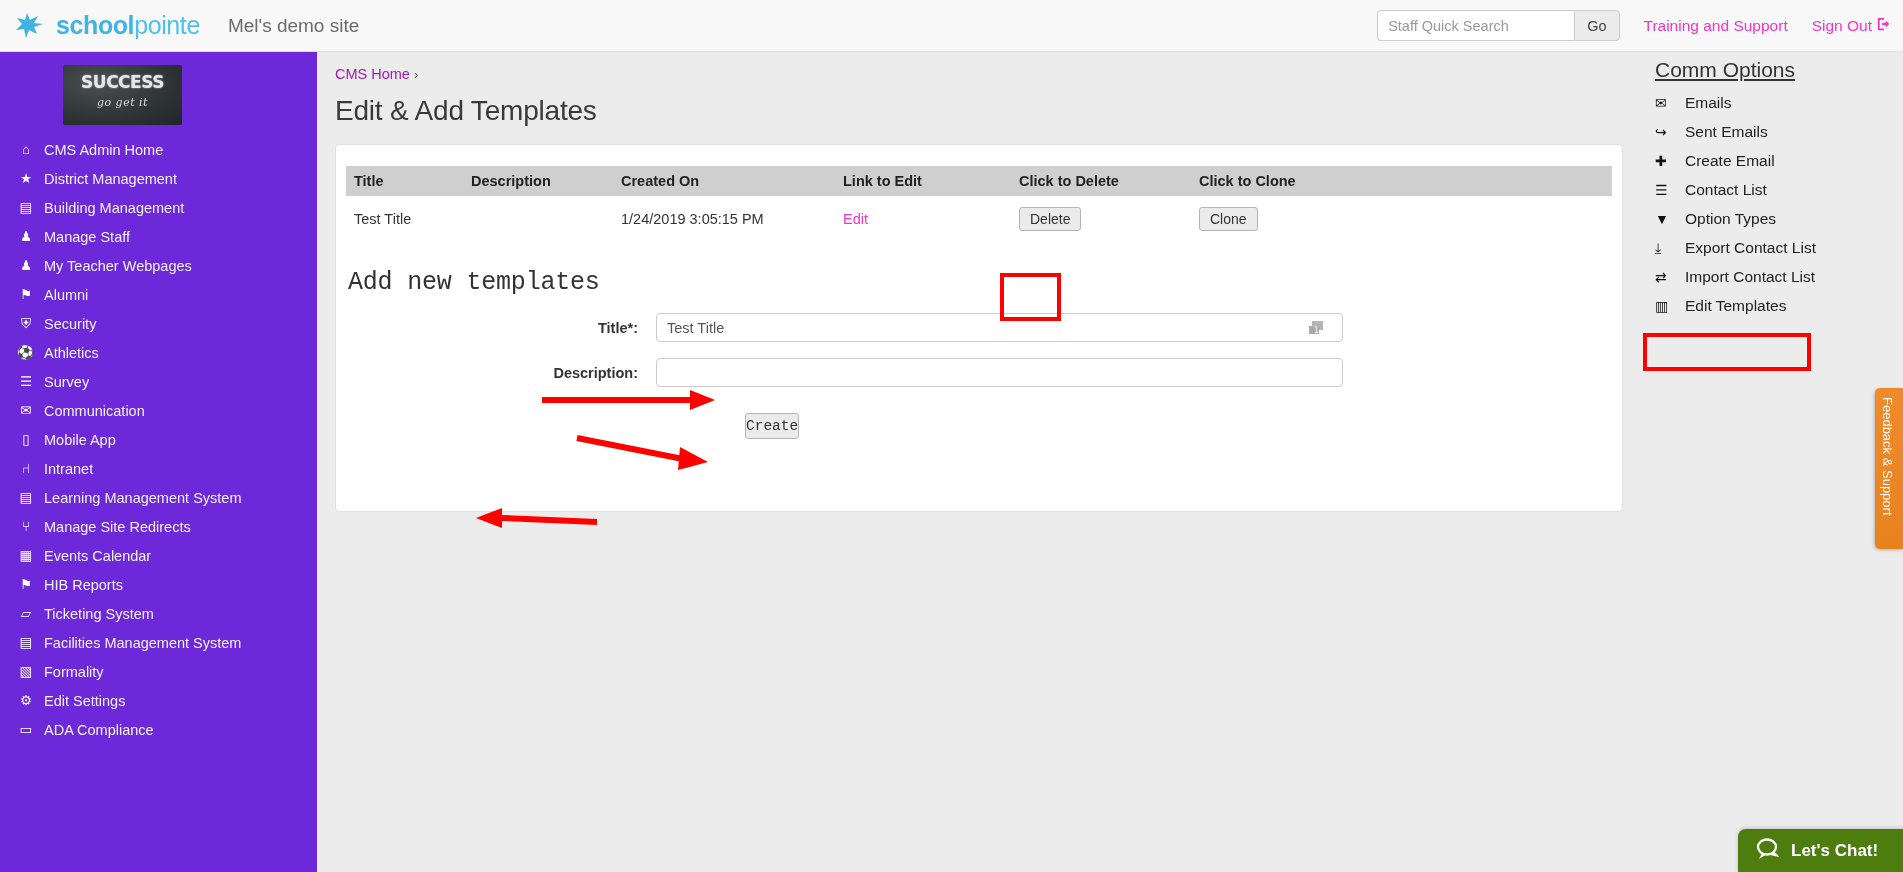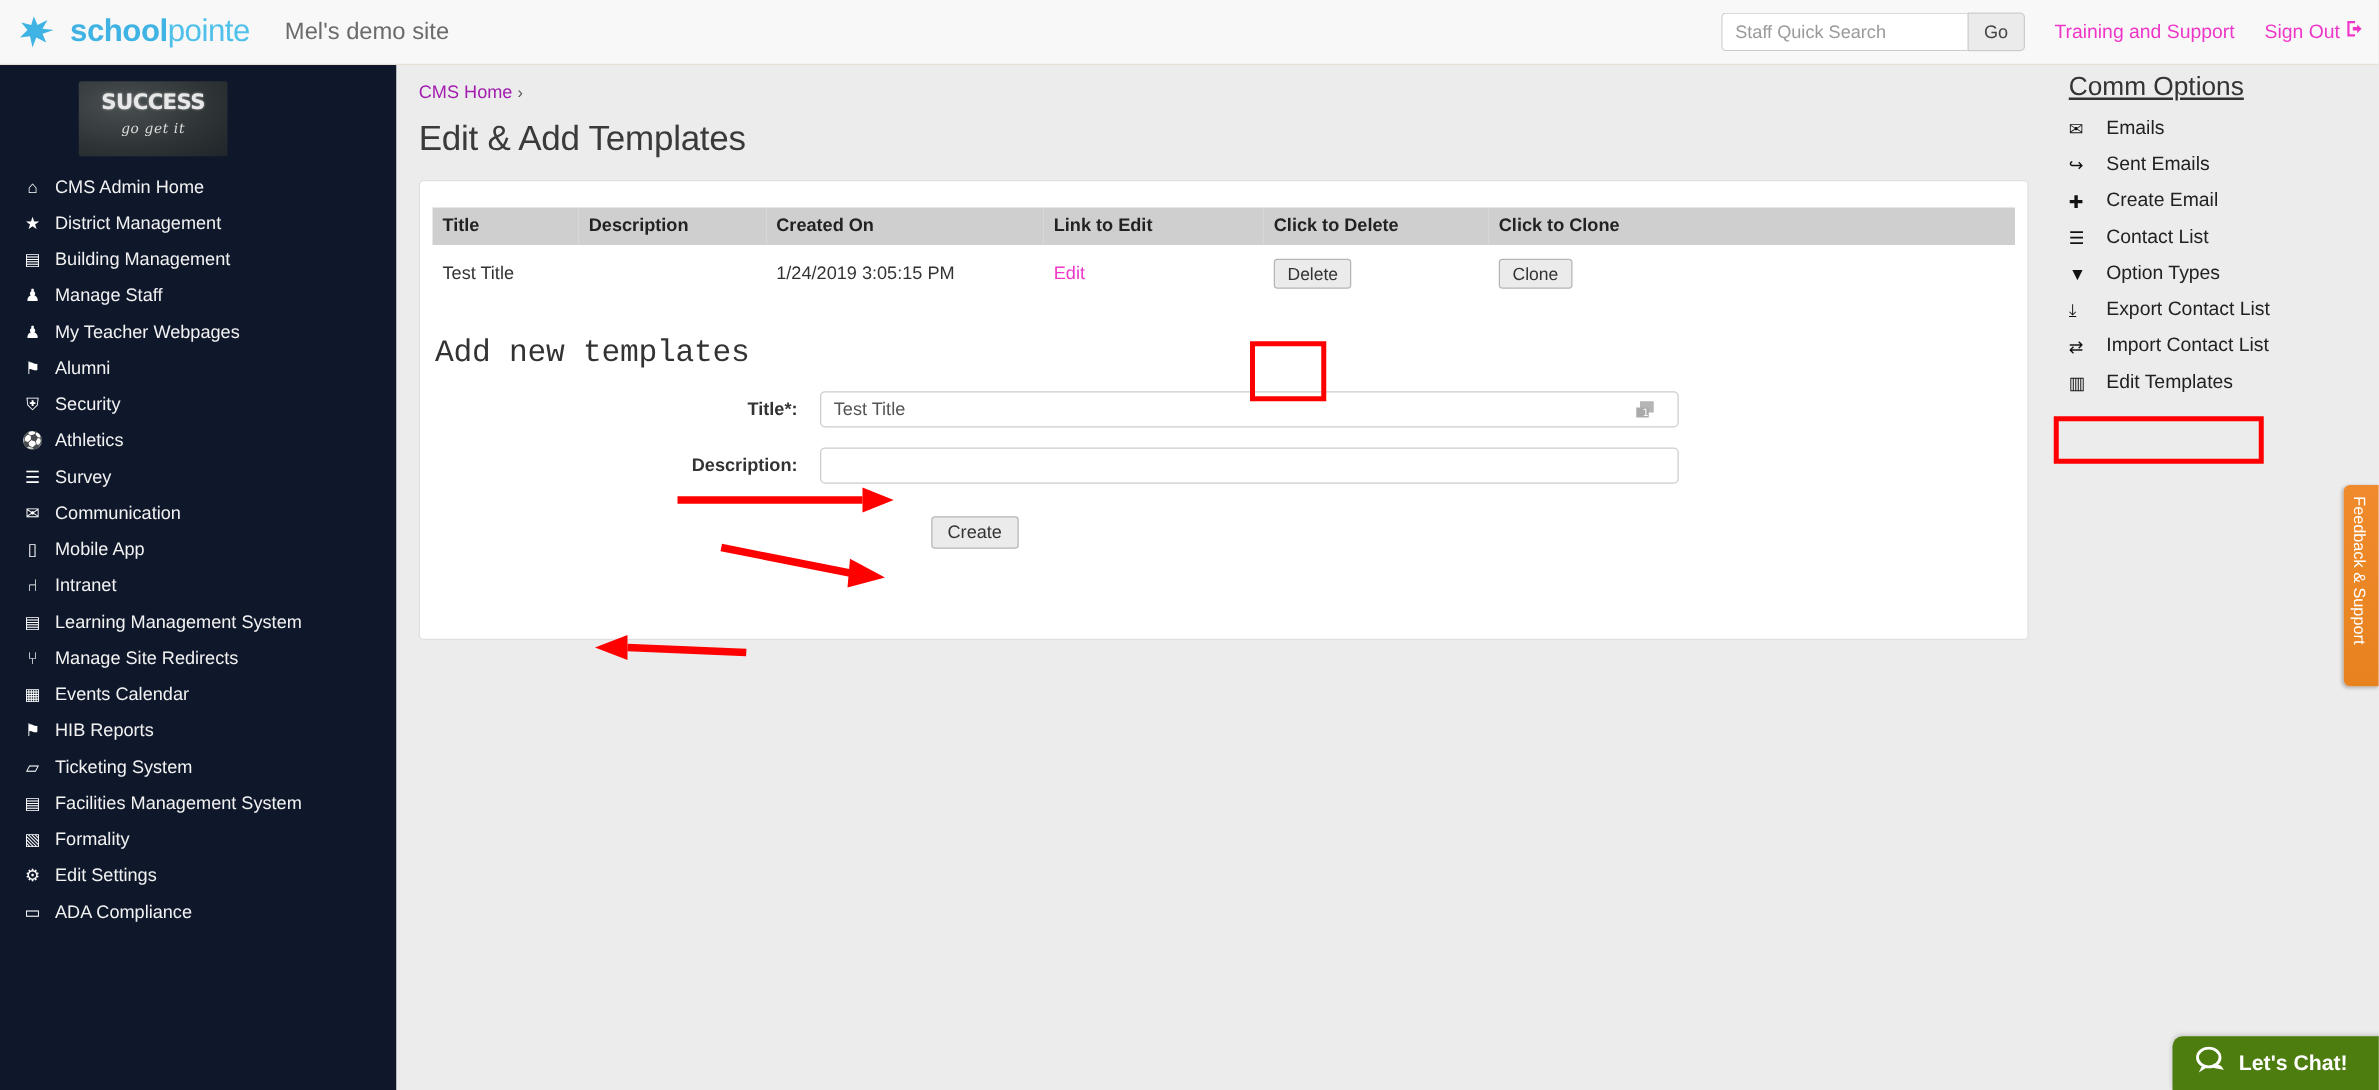--- a/index.html
+++ b/index.html
@@ -41,21 +41,21 @@
     cursor:pointer; font-family:"Liberation Sans", sans-serif;
   }
   .top-link {
     color:#ee36c8; font-size:15.5px; text-decoration:none; margin-left:24px;
     display:flex; align-items:center; gap:5px; white-space:nowrap;
   }
 
   
   #sidebar {
     position:absolute; top:52px; left:0; width:317px; height:820px;
-    background:#0f172a; overflow:hidden;
+    background:#6d28d9; overflow:hidden;
   }
   #sidebar-photo {
     width:119px; height:60px; margin:13px auto 10px 63px;
     border-radius:2px; position:relative; overflow:hidden;
     background:
       radial-gradient(ellipse at 30% 30%, #4a4f52 0%, #2e3335 60%, #20252a 100%);
   }
   .chalk-top {
     position:absolute; top:7px; left:0; right:0; text-align:center;
     font-family:"DejaVu Sans", sans-serif; font-weight:700;
@@ -133,22 +133,22 @@
     padding:0 10px; font-size:14.5px; color:#555; background:#fff; outline:none;
     font-family:"Liberation Sans", sans-serif;
   }
   .form-input::placeholder { color:#8a8a8a; }
   .input-badge {
     position:absolute; right:18px; top:6px; width:17px; height:17px;
     opacity:.62;
   }
   #create-btn {
     margin:26px 0 0 409px; background:#ebebeb; border:1px solid #b5b5b5;
-    border-radius:3px; padding:4px 12px; font-size:14.5px; color:#333;
-    cursor:pointer; font-family:Liberation Sans, sans-serif;
+    border-radius:3px; padding:4px 0; font-size:14.5px; color:#333;
+    cursor:pointer; font-family:Liberation Mono, monospace;
   }
 
   
   #right-panel {
     position:absolute; top:52px; left:1633px; width:270px; height:820px;
   }
   #comm-title {
     margin:0; padding:0 0 0 22px; font-size:21px; font-weight:400;
     color:#333; text-decoration:underline; line-height:36px;
   }

